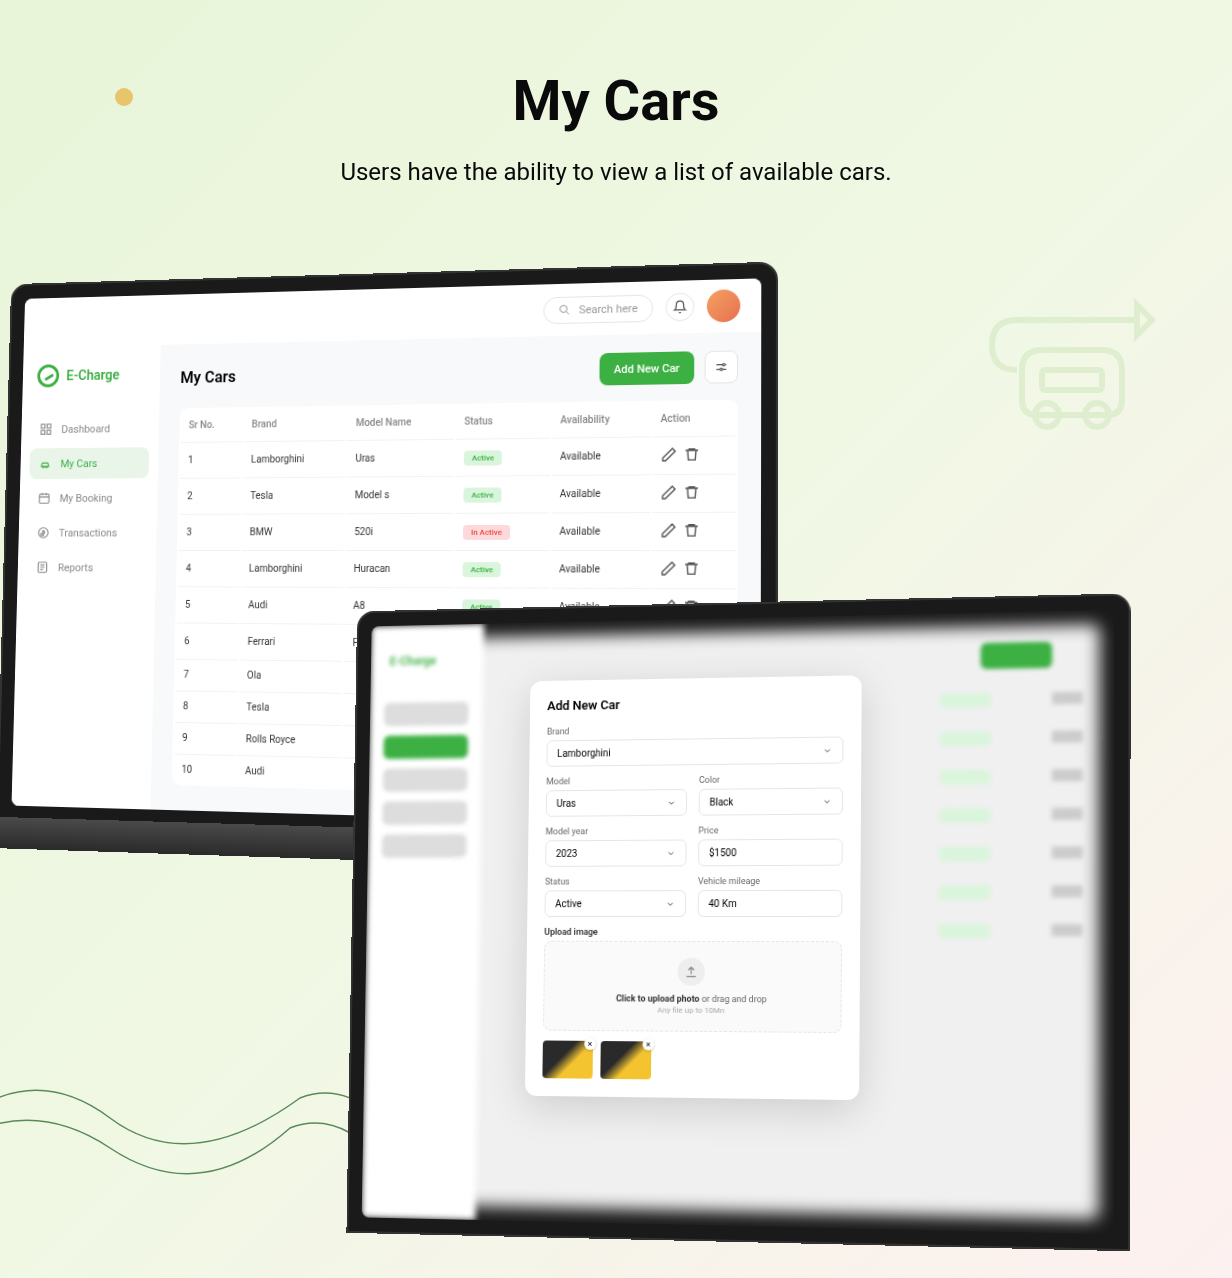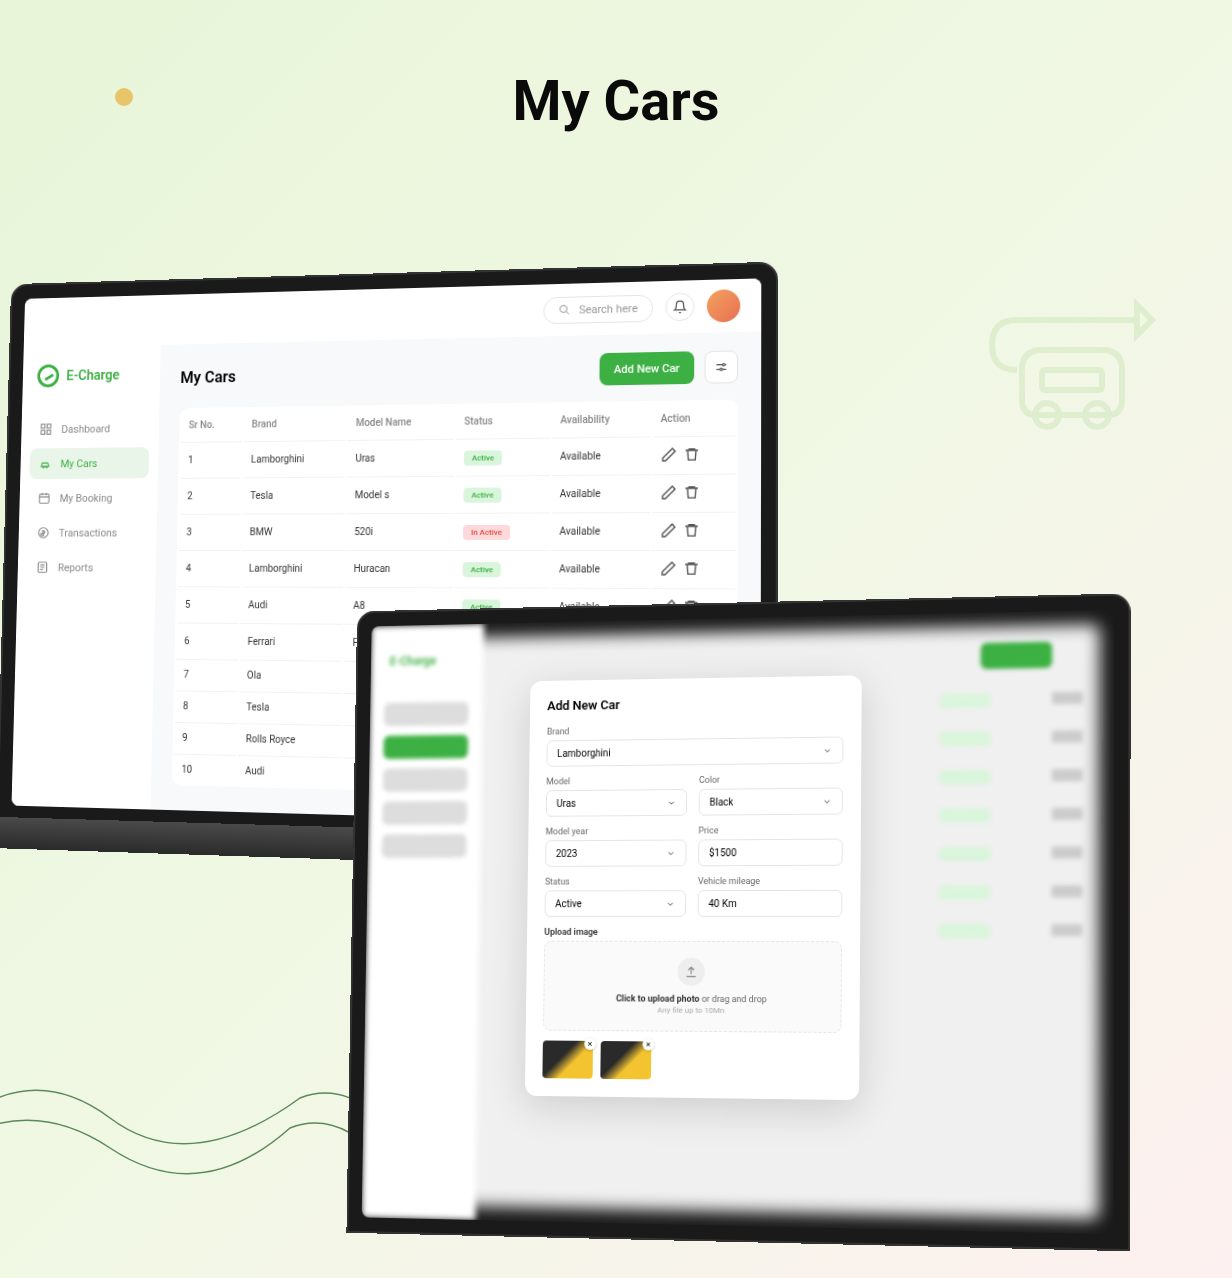--- a/index.html
+++ b/index.html
@@ -71,20 +71,21 @@
 .wave{position:absolute;bottom:0;left:-50px;width:400px;height:300px}
 svg{display:block}
 </style>
 </head>
 <body>
 
 <div class="dot"></div>
 
 <div class="hero">
   <h1>My Cars</h1>
+  <p>Users have the ability to view a list of available cars.</p>
 </div>
 
 <div class="ev-icon">
 <svg viewBox="0 0 200 200" fill="none" stroke="#a8d48f" stroke-width="6">
 <path d="M50 90 Q50 70 70 70 L130 70 Q150 70 150 90 L150 120 Q150 135 135 135 L65 135 Q50 135 50 120 Z"></path>
 <circle cx="75" cy="135" r="12"></circle>
       <circle cx="125" cy="135" r="12"></circle>
 <rect x="70" y="90" width="60" height="20" rx="3"></rect>
 <path d="M45 90 Q20 90 20 65 Q20 40 45 40 L165 40 L165 25 L180 40 L165 55 L165 40"></path>
 </svg>

